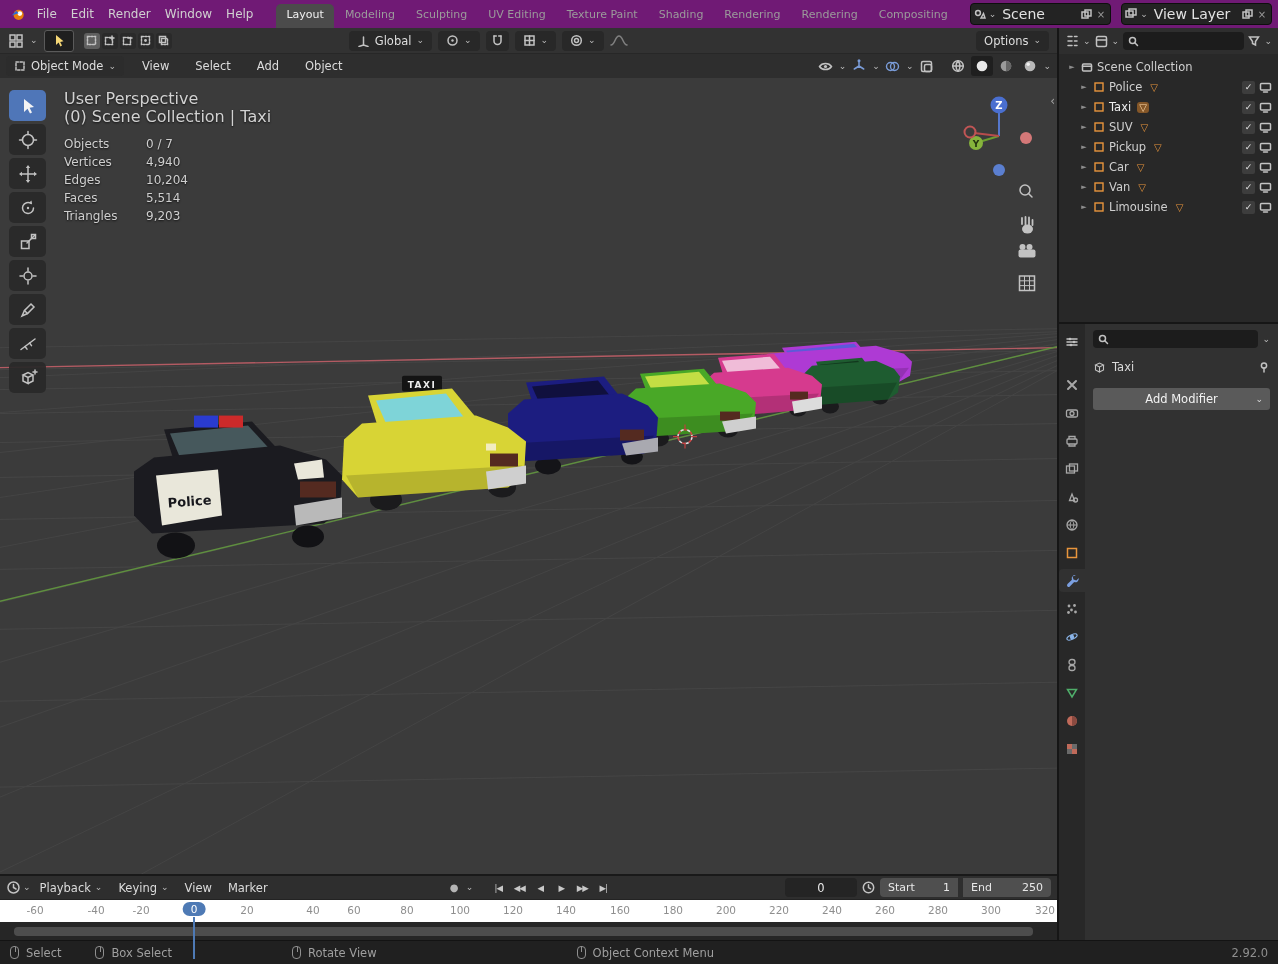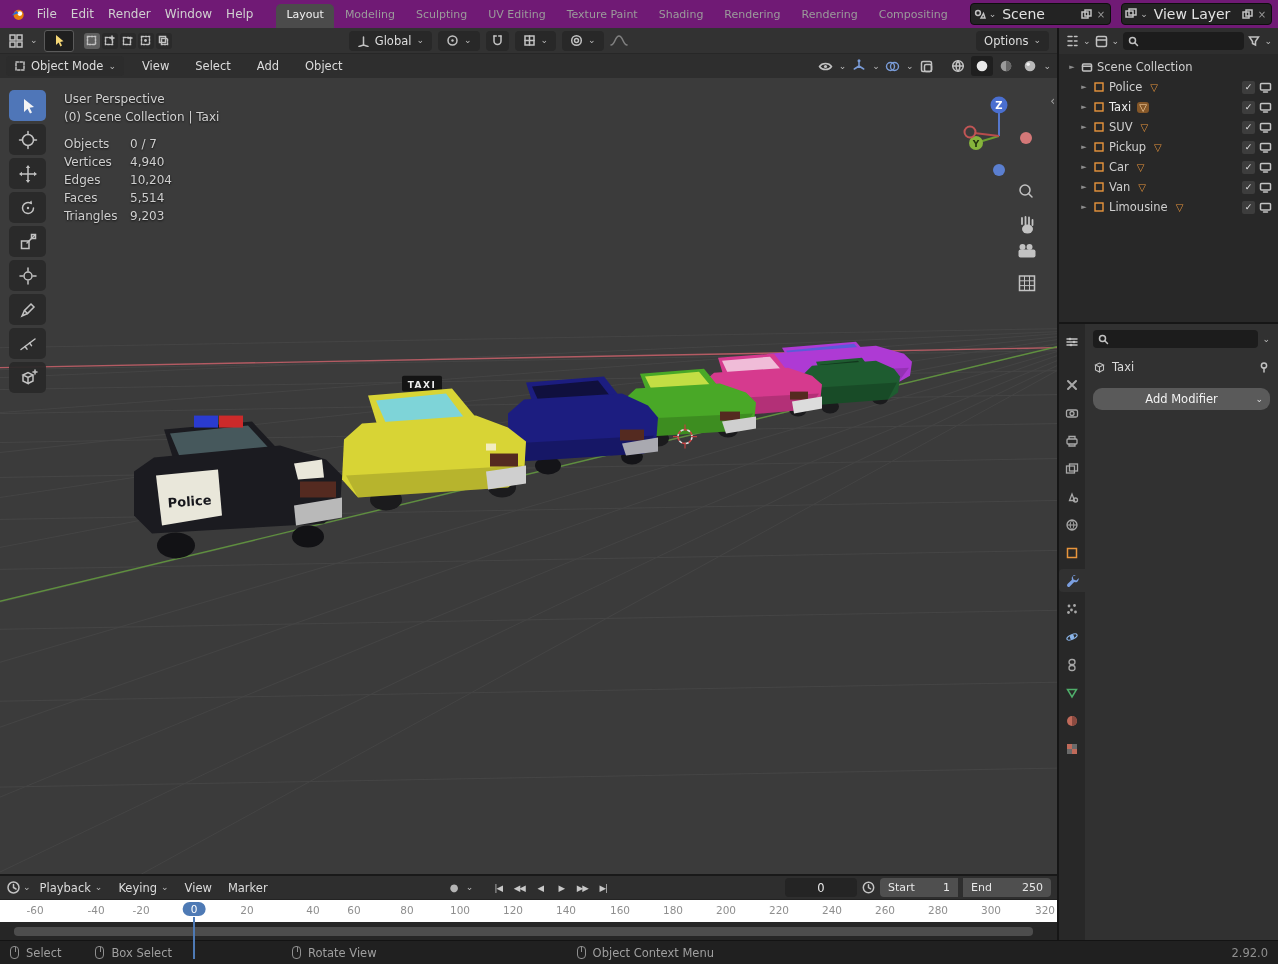--- a/index.html
+++ b/index.html
@@ -28,22 +28,22 @@
 .tool-active-box{width:30px;height:22px;background:#1f1f1f;border:1px solid #5a5a5a;border-radius:3px;display:flex;align-items:center;justify-content:center}
 .center-cluster{display:flex;align-items:center;gap:6px;margin:0 auto}
 
 .vphdr{height:24px;background:#2e2e2e;display:flex;align-items:center;padding:0 6px;gap:10px;flex:0 0 auto}
 .vmenu{padding:2px 8px;color:#dcdcdc;font-size:11.5px}
 .icobtn{width:22px;height:20px;display:flex;align-items:center;justify-content:center;border-radius:3px}
 .icobtn.pressed{background:#1f1f1f}
 
 .viewport{position:relative;flex:1;background:#3b3b3b;overflow:hidden;min-height:0}
 .vp-canvas{position:absolute;inset:0;width:100%;height:100%}
-.ovl{position:absolute;left:64px;top:12px;text-shadow:0 1px 2px rgba(0,0,0,.7);color:#d2d2d2;font-size:12px;line-height:18px;pointer-events:none}
-.stats{position:absolute;left:64px;top:57px;text-shadow:0 1px 2px rgba(0,0,0,.7);color:#cfcfcf;font-size:12px;line-height:18px;display:grid;grid-template-columns:58px auto;column-gap:8px;pointer-events:none}
+.ovl{position:absolute;left:64px;top:12px;text-shadow:0 1px 2px rgba(0,0,0,.7);color:#d2d2d2;font-size:16px;line-height:18px;pointer-events:none}
+.stats{position:absolute;left:64px;top:57px;text-shadow:0 1px 2px rgba(0,0,0,.7);color:#cfcfcf;font-size:12px;line-height:18px;display:grid;grid-template-columns:58px auto;column-gap:24px;pointer-events:none}
 .toolbar{position:absolute;left:9px;top:12px;display:flex;flex-direction:column;gap:3px}
 .toolbtn{width:37px;height:31px;background:rgba(41,41,41,.93);border-radius:5px;display:flex;align-items:center;justify-content:center}
 .toolbtn.active{background:#4f76b8}
 .navcol{position:absolute;right:6px;top:8px;width:90px;height:230px}
 .collapse{position:absolute;right:2px;top:16px;color:#a5a5a5;font-size:12px}
 
 .timeline{flex:0 0 auto;height:66px;border-top:2px solid #191919;display:flex;flex-direction:column}
 .tl-hdr{position:relative;height:24px;background:#2e2e2e;display:flex;align-items:center;padding:0 6px;gap:2px}
 .tl-menu{padding:2px 7px;color:#dcdcdc;font-size:11.5px;display:flex;align-items:center;gap:4px}
 .transport{position:absolute;left:50%;transform:translateX(-50%);display:flex;align-items:center;gap:3px}
@@ -74,21 +74,21 @@
 .spacer{flex:1}
 .chk{width:13px;height:13px;background:#3d3d3d;border-radius:2px;font-size:9px;color:#e4e4e4;display:flex;align-items:center;justify-content:center;flex:0 0 auto}
 
 .props{flex:1;display:flex;min-height:0}
 .prop-tabs{width:26px;background:#282828;display:flex;flex-direction:column;align-items:center;padding-top:6px;gap:5px;flex:0 0 auto}
 .ptab{width:26px;height:23px;display:flex;align-items:center;justify-content:center;border-radius:4px 0 0 4px}
 .ptab.active{background:#313131}
 .prop-main{flex:1;background:#313131;padding:6px 8px;min-width:0}
 .prop-search-row{display:flex;align-items:center;gap:4px;margin-bottom:8px}
 .breadcrumb{display:flex;align-items:center;gap:6px;height:22px;color:#dcdcdc;font-size:11.5px;margin-bottom:10px}
-.addmod{position:relative;height:22px;background:#5a5a5a;border-radius:9px;display:flex;align-items:center;justify-content:center;color:#f2f2f2;font-size:11.5px}
+.addmod{position:relative;height:22px;background:#5a5a5a;border-radius:3px;display:flex;align-items:center;justify-content:center;color:#f2f2f2;font-size:11.5px}
 .addmod .caret{position:absolute;right:7px;color:#ddd}
 
 .statusbar{height:24px;background:#202020;border-top:1px solid #131313;display:flex;align-items:center;padding:0 10px;gap:0;color:#9f9f9f;font-size:11.5px;flex:0 0 auto}
 .sitem{display:flex;align-items:center;margin-right:34px}
 .mouse{width:9px;height:13px;border:1px solid #8f8f8f;border-radius:4px;position:relative;display:inline-block;margin-right:7px}
 .mouse::before{content:"";position:absolute;left:50%;top:0;width:1px;height:5px;background:#8f8f8f}
 .version{margin-left:auto;color:#8f8f8f}
 .ic{stroke:#c2c2c2;fill:none;stroke-width:1.5;stroke-linecap:round}
 svg text{font-family:inherit}
 </style>

